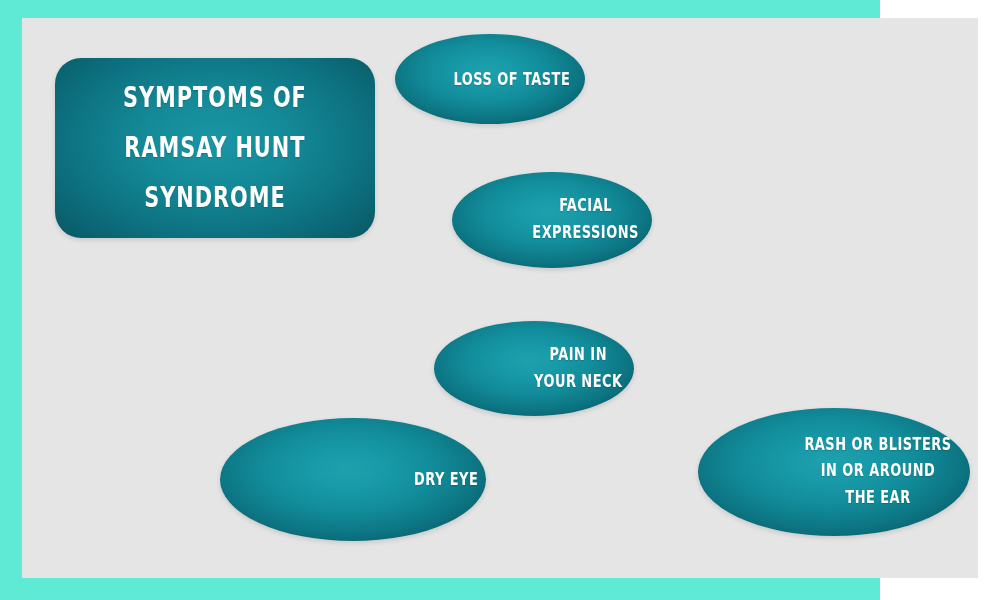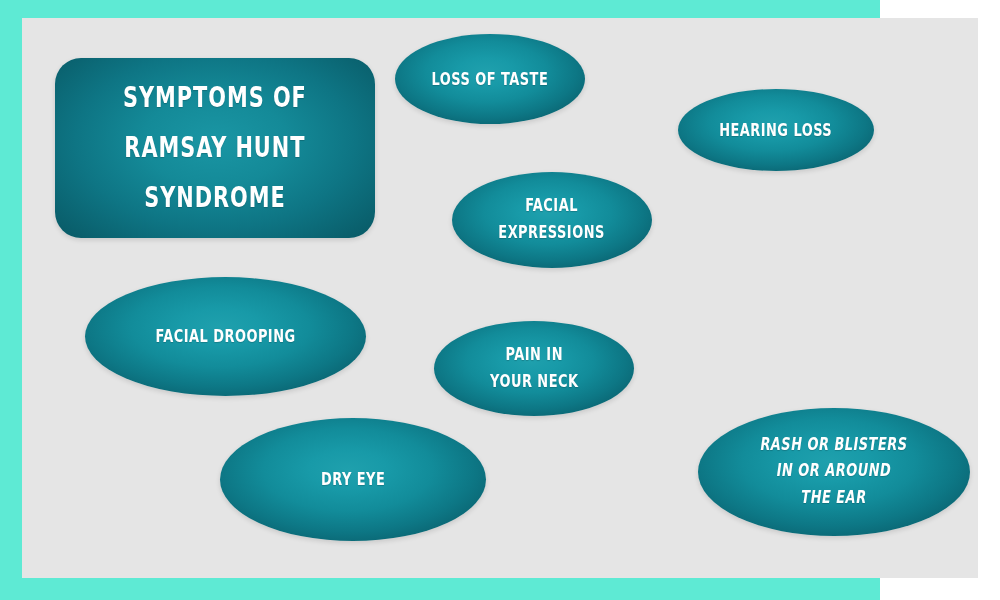--- a/index.html
+++ b/index.html
@@ -73,36 +73,36 @@
     letter-spacing: 1.2px;
     line-height: 1.72;
   }
 
   
   .ellipse {
     position: absolute;
     border-radius: 50%;
     display: flex;
     align-items: center;
-    justify-content: center;
+    justify-content: flex-end;
     box-shadow: 0 2px 5px rgba(0,0,0,0.13);
   }
   .ellipse .node-text {
     font-size: 18px;
   }
 
   
   #node-loss-of-taste   { left: 395px; top: 34px;  width: 190px; height: 90px; }
   #node-hearing-loss    { left: 678px; top: 89px;  width: 196px; height: 82px; }
   #node-facial-expr     { left: 452px; top: 172px; width: 200px; height: 96px; }
   #node-ringing-noise   { left: 655px; top: 227px; width: 270px; height: 109px; }
   #node-facial-drooping { left: 85px;  top: 277px; width: 281px; height: 119px; }
   #node-pain-neck       { left: 434px; top: 321px; width: 200px; height: 95px; }
   #node-dry-eye         { left: 220px; top: 418px; width: 266px; height: 123px; }
-  #node-rash-blisters   { left: 698px; top: 408px; width: 272px; height: 128px; font-style: italic; }
+  #node-rash-blisters   { left: 698px; top: 408px; width: 272px; height: 128px; }
 
   .ellipse {
     background:
       radial-gradient(ellipse 66% 70% at 48% 42%,
         #1fa0ad 0%,
         #189aa8 22%,
         #128c9a 48%,
         #0d7785 72%,
         #0a6471 90%,
         #095c68 100%);
@@ -124,33 +124,27 @@
   <div class="title-box">
     <div class="node-text">SYMPTOMS OF
 RAMSAY HUNT
 SYNDROME</div>
   </div>
 
   <div class="ellipse" id="node-loss-of-taste">
     <div class="node-text">LOSS OF TASTE</div>
   </div>
 
-  <div class="ellipse" id="node-hearing-loss">
-    <div class="node-text">HEARING LOSS</div>
-  </div>
 
   <div class="ellipse" id="node-facial-expr">
     <div class="node-text">FACIAL
 EXPRESSIONS</div>
   </div>
 
 
-  <div class="ellipse" id="node-facial-drooping">
-    <div class="node-text">FACIAL DROOPING</div>
-  </div>
 
   <div class="ellipse" id="node-pain-neck">
     <div class="node-text">PAIN IN
 YOUR NECK</div>
   </div>
 
   <div class="ellipse" id="node-dry-eye">
     <div class="node-text">DRY EYE</div>
   </div>
 

